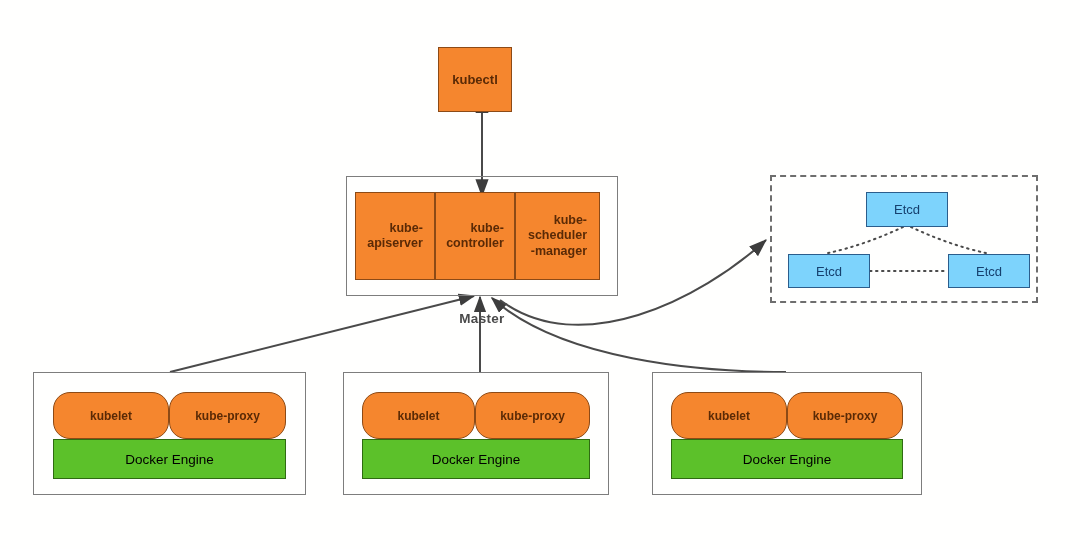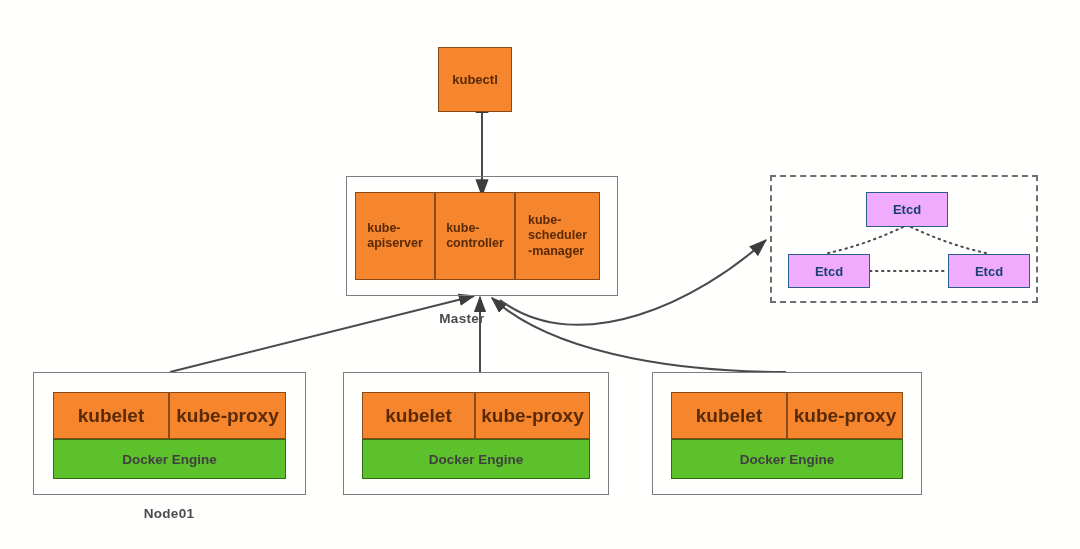--- a/index.html
+++ b/index.html
@@ -24,53 +24,53 @@
     pointer-events: none;
   }
 
   
   .box {
     position: absolute;
     box-sizing: border-box;
     display: flex;
     align-items: center;
     justify-content: center;
-    text-align: left;
+    text-align: right;
   }
   .orange {
     background: #f5862e;
     border: 1.5px solid #8c4a16;
     color: #5a2a06;
     font-weight: bold;
   }
   .green {
     background: #5cc12a;
     border: 1.5px solid #2f6b12;
-    color: #404040;
-    font-weight: bold;
+    color: #000000;
+    font-weight: normal;
   }
   .blue {
-    background: #f0abfc;
+    background: #7dd3fc;
     border: 1.5px solid #2b5d8c;
     color: #16406e;
-    font-weight: bold;
+    font-weight: normal;
   }
   .outer {
     background: transparent;
     border: 1.5px solid #7d7d7d;
   }
   .dashed {
     background: transparent;
     border: 2.5px dashed #6e6e6e;
   }
 
   
   .kubectl-txt { font-size: 13px; }
   .master-comp { font-size: 12.5px; line-height: 1.22; }
-  .node-comp   { font-size: 19px; }
+  .node-comp   { font-size: 12px; border-radius: 17px; }
   .docker-txt  { font-size: 13.5px; }
   .etcd-txt    { font-size: 13px; }
 
   .caption {
     position: absolute;
     text-align: center;
     font-size: 13.5px;
     font-weight: bold;
     color: #4a4a4a;
     letter-spacing: 0.3px;
@@ -146,21 +146,21 @@
   </div>
 
   <div class="box orange master-comp" style="left:515px; top:192px; width:85px; height:88px;">
     <div>
       <div>kube-</div>
       <div>scheduler</div>
       <div>-manager</div>
     </div>
   </div>
 
-  <div class="caption" style="left:372px; top:311px; width:180px;">Master</div>
+  <div class="caption" style="left:392px; top:311px; width:180px;">Master</div>
 
   <div class="box dashed" style="left:770px; top:175px; width:268px; height:128px;"></div>
 
   <div class="box blue etcd-txt" style="left:866px; top:192px; width:82px; height:35px;">
     <span>Etcd</span>
   </div>
 
   <div class="box blue etcd-txt" style="left:788px; top:254px; width:82px; height:34px;">
     <span>Etcd</span>
   </div>
@@ -173,21 +173,20 @@
   <div class="box outer" style="left:33px; top:372px; width:273px; height:123px;"></div>
   <div class="box orange node-comp" style="left:53px; top:392px; width:116px; height:47px;">
     <span>kubelet</span>
   </div>
   <div class="box orange node-comp" style="left:169px; top:392px; width:117px; height:47px;">
     <span>kube-proxy</span>
   </div>
   <div class="box green docker-txt" style="left:53px; top:439px; width:233px; height:40px;">
     <span>Docker Engine</span>
   </div>
-  <div class="caption" style="left:79px; top:506px; width:180px;">Node01</div>
 
   <div class="box outer" style="left:343px; top:372px; width:266px; height:123px;"></div>
   <div class="box orange node-comp" style="left:362px; top:392px; width:113px; height:47px;">
     <span>kubelet</span>
   </div>
   <div class="box orange node-comp" style="left:475px; top:392px; width:115px; height:47px;">
     <span>kube-proxy</span>
   </div>
   <div class="box green docker-txt" style="left:362px; top:439px; width:228px; height:40px;">
     <span>Docker Engine</span>

